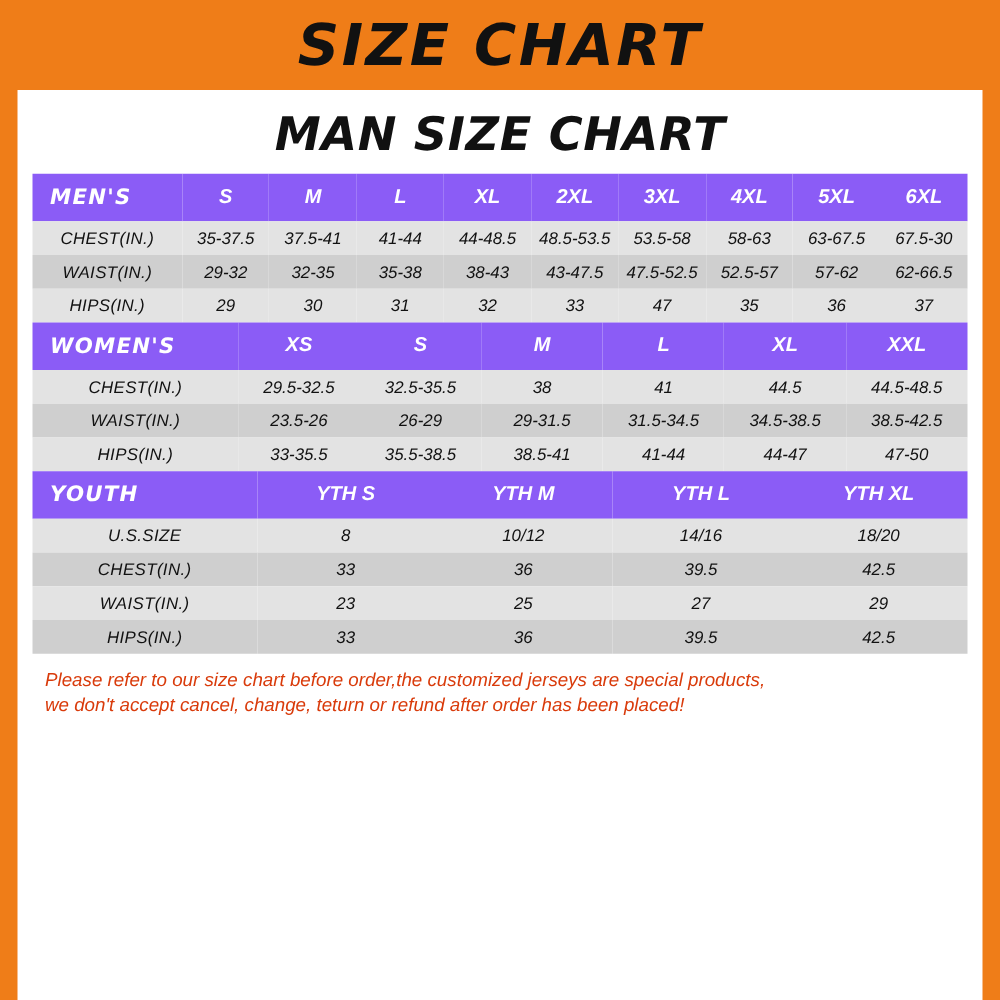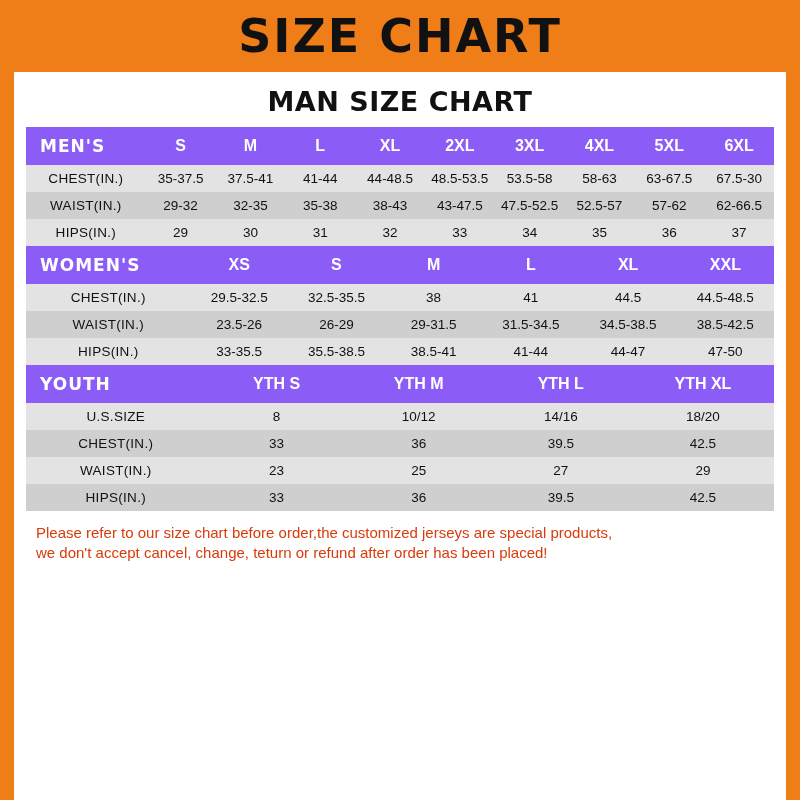--- a/index.html
+++ b/index.html
@@ -14,20 +14,21 @@
     overflow: hidden;
   }
   .page {
     position: relative;
     width: 800px;
     height: 800px;
     background: #ffffff;
     box-sizing: border-box;
     border-left: 14px solid #ef7d18;
     border-right: 14px solid #ef7d18;
+    font-style: italic;
   }
   .banner {
     height: 72px;
     background: #ef7d18;
     display: flex;
     align-items: center;
     justify-content: center;
     margin: 0 -14px;
   }
   .banner-title {
@@ -37,21 +38,21 @@
     letter-spacing: 2px;
     color: #111111;
   }
   .content {
     padding: 0 12px;
   }
   .section-title {
     text-align: center;
     font-family: "DejaVu Sans", sans-serif;
     font-weight: bold;
-    font-size: 27px;
+    font-size: 37px;
     color: #111111;
     letter-spacing: 0.5px;
     margin: 14px 0 10px 0;
   }
   table.chart {
     width: 100%;
     border-collapse: collapse;
     table-layout: fixed;
   }
   table.chart th, table.chart td {
@@ -152,21 +153,21 @@
           <td>57-62</td>
           <td>62-66.5</td>
         </tr>
         <tr class="light">
           <td class="rowlabel">HIPS(IN.)</td>
           <td>29</td>
           <td>30</td>
           <td>31</td>
           <td>32</td>
           <td>33</td>
-          <td>34</td>
+          <td>47</td>
           <td>35</td>
           <td>36</td>
           <td>37</td>
         </tr>
       </tbody>
     </table>
 
     <table class="chart women">
       <colgroup>
           <col class="c0">

